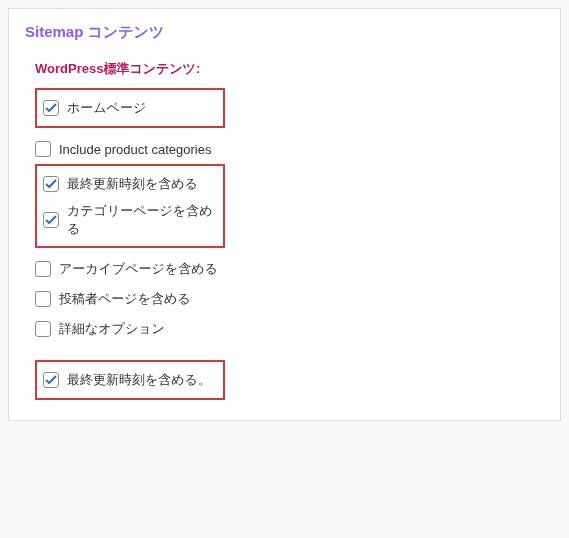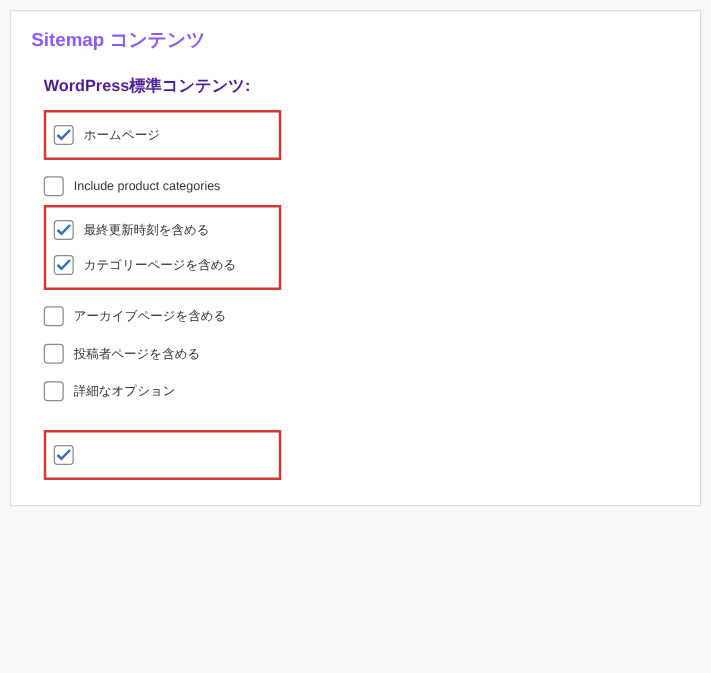--- a/index.html
+++ b/index.html
@@ -16,21 +16,21 @@
     }
     .panel-title {
       font-size: 15px;
       font-weight: 700;
       color: #8b5cf6;
       margin-bottom: 18px;
     }
     .section-label {
       font-size: 13px;
       font-weight: 700;
-      color: #4c1d95;
+      color: #be185d;
       margin-left: 10px;
       margin-bottom: 10px;
     }
     .options {
       margin-left: 10px;
       margin-bottom: 16px;
     }
     .option-row {
       display: flex;
       align-items: center;
@@ -46,21 +46,21 @@
       display: inline-flex;
       align-items: center;
       justify-content: center;
       margin-right: 8px;
       flex-shrink: 0;
       cursor: pointer;
     }
     .checkbox.checked svg { display: block; }
     .checkbox svg { display: none; width: 12px; height: 12px; }
     .option-label {
-      font-size: 10px;
+      font-size: 13px;
       color: #333;
     }
     .highlight-box {
       border: 2px solid #d23a3a;
       padding: 4px 6px;
       margin-bottom: 6px;
       width: 190px;
     }
     .highlight-box .option-row {
       min-height: 28px;
@@ -144,18 +144,19 @@
 
 
   <div class="options" style="margin-bottom:0;">
     <div class="highlight-box" style="margin-bottom:0;">
       <div class="option-row">
         <span class="checkbox checked">
           <svg viewBox="0 0 12 12">
               <path d="M1 6 L4.2 9 L11 2" stroke="#2f6fbf" stroke-width="2" fill="none"></path>
             </svg>
         </span>
+        <span class="option-label">最終更新時刻を含める。</span>
       </div>
     </div>
   </div>
 
 
 </div>
 
 </body></html>

